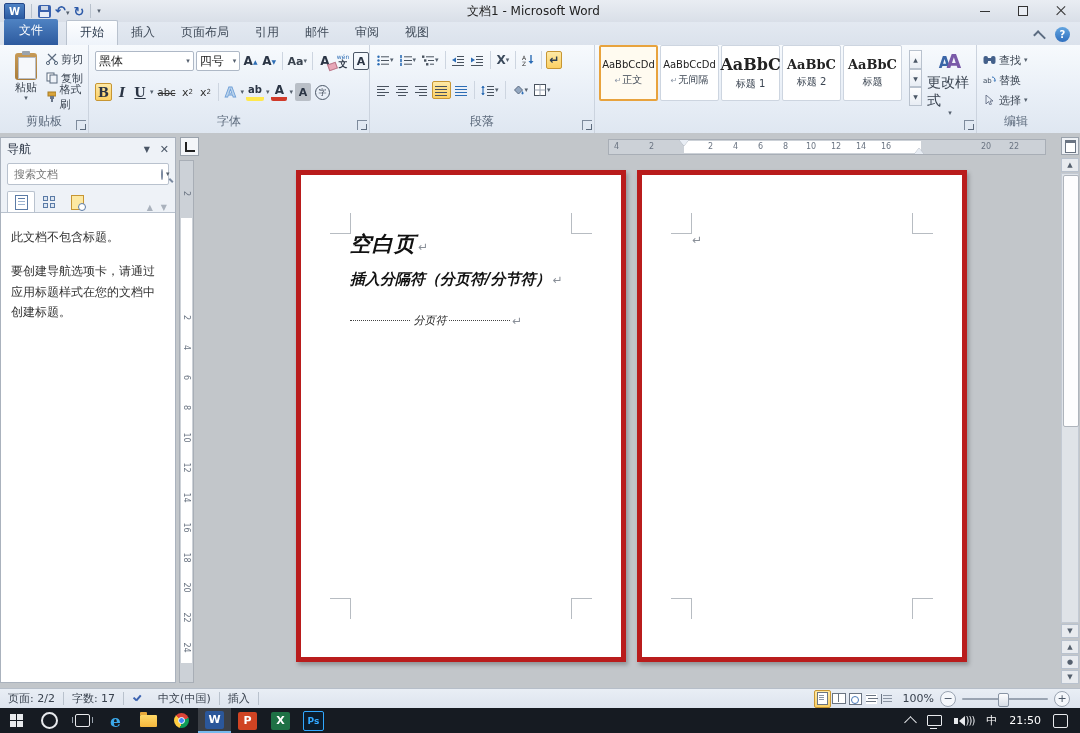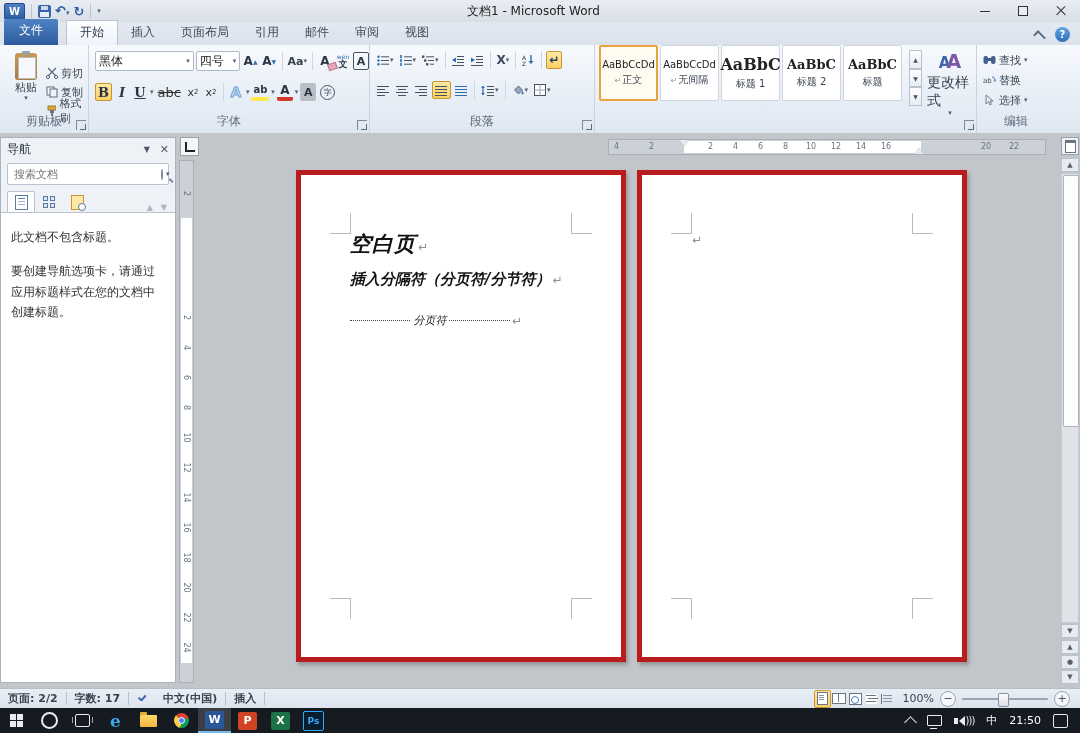--- a/index.html
+++ b/index.html
@@ -65,33 +65,33 @@
   .smalltxt{font-size:11px;color:#39424e;}
 
   
   .g-clip{width:89px;}
   .pastebig{position:absolute;left:5px;top:5px;width:40px;height:66px;display:flex;
     flex-direction:column;align-items:center;justify-content:flex-start;border:1px solid transparent;border-radius:2px;}
   .clipboard-ic{width:22px;height:27px;background:linear-gradient(#c79a56,#a97c3a);border-radius:3px;
     position:relative;margin-top:2px;}
   .clipboard-ic::before{content:"";position:absolute;left:3px;top:4px;width:16px;height:20px;background:#f6f8fb;border:1px solid #b7bcc4;}
   .clipboard-ic::after{content:"";position:absolute;left:7px;top:-2px;width:8px;height:4px;background:#9aa3ad;border-radius:1px;}
-  .clip-col{position:absolute;left:46px;top:6px;display:flex;flex-direction:column;gap:3px;margin-top:14px;}
+  .clip-col{position:absolute;left:46px;top:6px;display:flex;flex-direction:column;gap:3px;}
   .clip-item{display:flex;align-items:center;gap:3px;height:16px;font-size:11px;color:#3b4552;}
 
   
   .g-font{width:281px;}
   .fontrow1{margin:6px 0 0 6px;}
   .fontrow2{margin:12px 0 0 6px;}
   .combo{display:flex;align-items:center;justify-content:space-between;background:#fff;
     border:1px solid #aeb8c6;border-radius:2px;height:18px;padding:0 3px;font-size:12px;color:#222;}
   .combo .caret{margin-left:4px;}
   .fname{width:100px;} .fsize{width:40px;}
   .bld{font-weight:bold;font-size:13px;color:#2b3545;font-family:"DejaVu Serif","Liberation Serif",serif;}
-  .ita{font-style:italic;} .und{text-decoration:underline;} .stk{text-decoration:line-through;font-size:13px;}
+  .ita{font-style:italic;} .und{text-decoration:underline;} .stk{text-decoration:line-through;font-size:10px;}
   .subsup{font-size:11px;} .subsup sub,.subsup sup{font-size:7px;}
   .fx-a{font-size:14px;font-weight:bold;color:#bcd4ec;-webkit-text-stroke:0.8px #6fa0d8;}
   .hl-ab{font-size:10px;font-weight:bold;color:#2b3545;border-bottom:4px solid #ffe84d;line-height:1;}
   .fc-a{font-size:12px;font-weight:bold;color:#2b3545;border-bottom:4px solid #d03a2a;line-height:1;}
   .shade-a{font-size:11px;font-weight:bold;color:#2b3545;background:#b9bfc7;padding:0 2px;}
   .circ-char{width:13px;height:13px;border:1px solid #4a5666;border-radius:50%;font-size:8px;
     display:flex;align-items:center;justify-content:center;color:#2b3545;}
   .border-a{font-size:11px;font-weight:bold;color:#2b3545;border:1px solid #4a5666;padding:0 2px;}
   .grow-a{font-size:12px;font-weight:bold;color:#2b3545;position:relative;}
   .grow-a sup{font-size:6px;color:#2d6db5;}
@@ -209,21 +209,21 @@
     font-size:7px;color:#55606e;}
   .scr-track{position:absolute;left:1061px;top:40px;width:18px;height:450px;background:#dfe3e8;
     border:1px solid #c3cad4;box-sizing:border-box;}
   .scr-thumb{position:absolute;left:1px;top:1px;width:14px;height:250px;background:#fdfdfe;
     border:1px solid #aeb4bc;border-radius:2px;}
 
   
   .statusbar{position:absolute;left:0;top:688px;width:1080px;height:20px;
     background:linear-gradient(#e9eef5,#dde4ee);border-top:1px solid #b6bec9;
     display:flex;align-items:center;font-size:11px;color:#39424e;box-sizing:border-box;}
-  .st-item{padding:0 8px;display:flex;align-items:center;gap:4px;font-weight:bold;}
+  .st-item{padding:0 8px;display:flex;align-items:center;gap:4px;}
   .st-sep{width:1px;height:13px;background:#b9c2cd;}
   .st-spacer{flex:1;}
   .viewbtns{display:flex;align-items:center;gap:1px;margin-right:8px;}
   .vb{width:15px;height:16px;display:flex;align-items:center;justify-content:center;border-radius:2px;}
   .vb.on{background:linear-gradient(#fee9a6,#fbd064);border:1px solid #c79633;}
   .vb-pg{width:9px;height:11px;background:#fff;border:1px solid #6a7482;position:relative;}
   .vb-pg::before{content:"";position:absolute;left:1px;top:2px;width:5px;height:1px;background:#8a94a2;
     box-shadow:0 2px 0 #8a94a2,0 4px 0 #8a94a2;}
   .vb-book{width:12px;height:9px;border:1px solid #6a7482;background:#fff;position:relative;}
   .vb-book::before{content:"";position:absolute;left:5px;top:0;width:1px;height:8px;background:#6a7482;}

